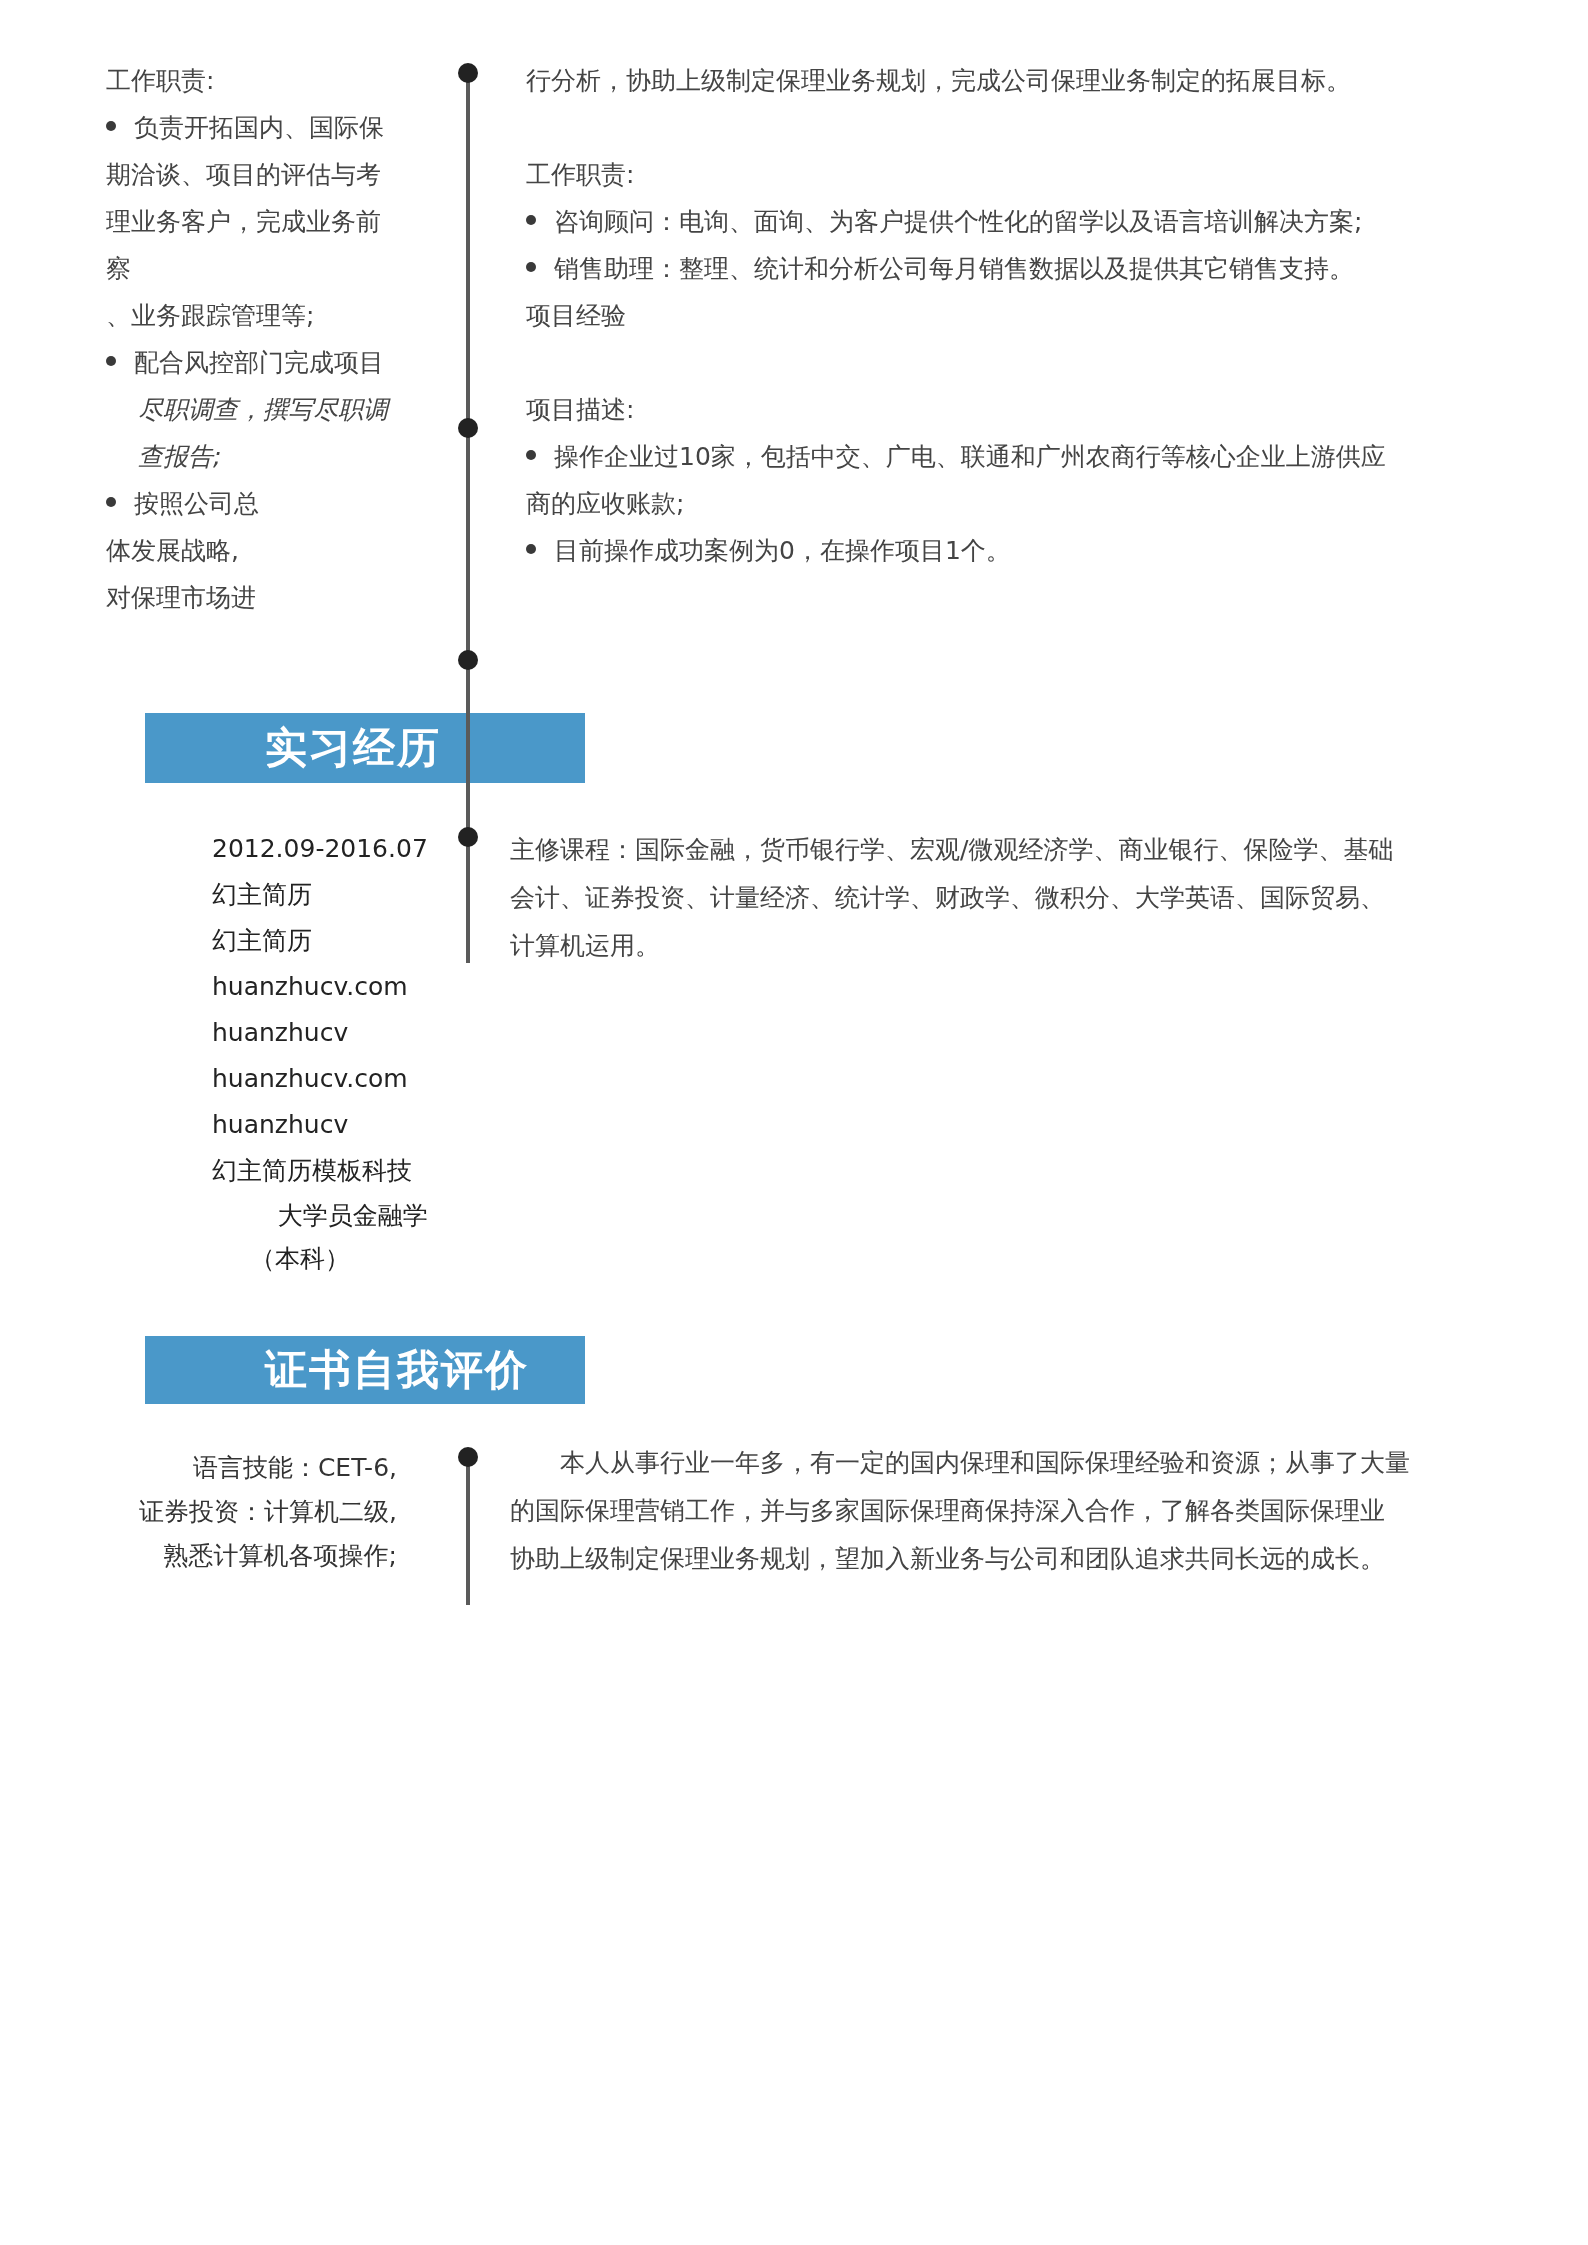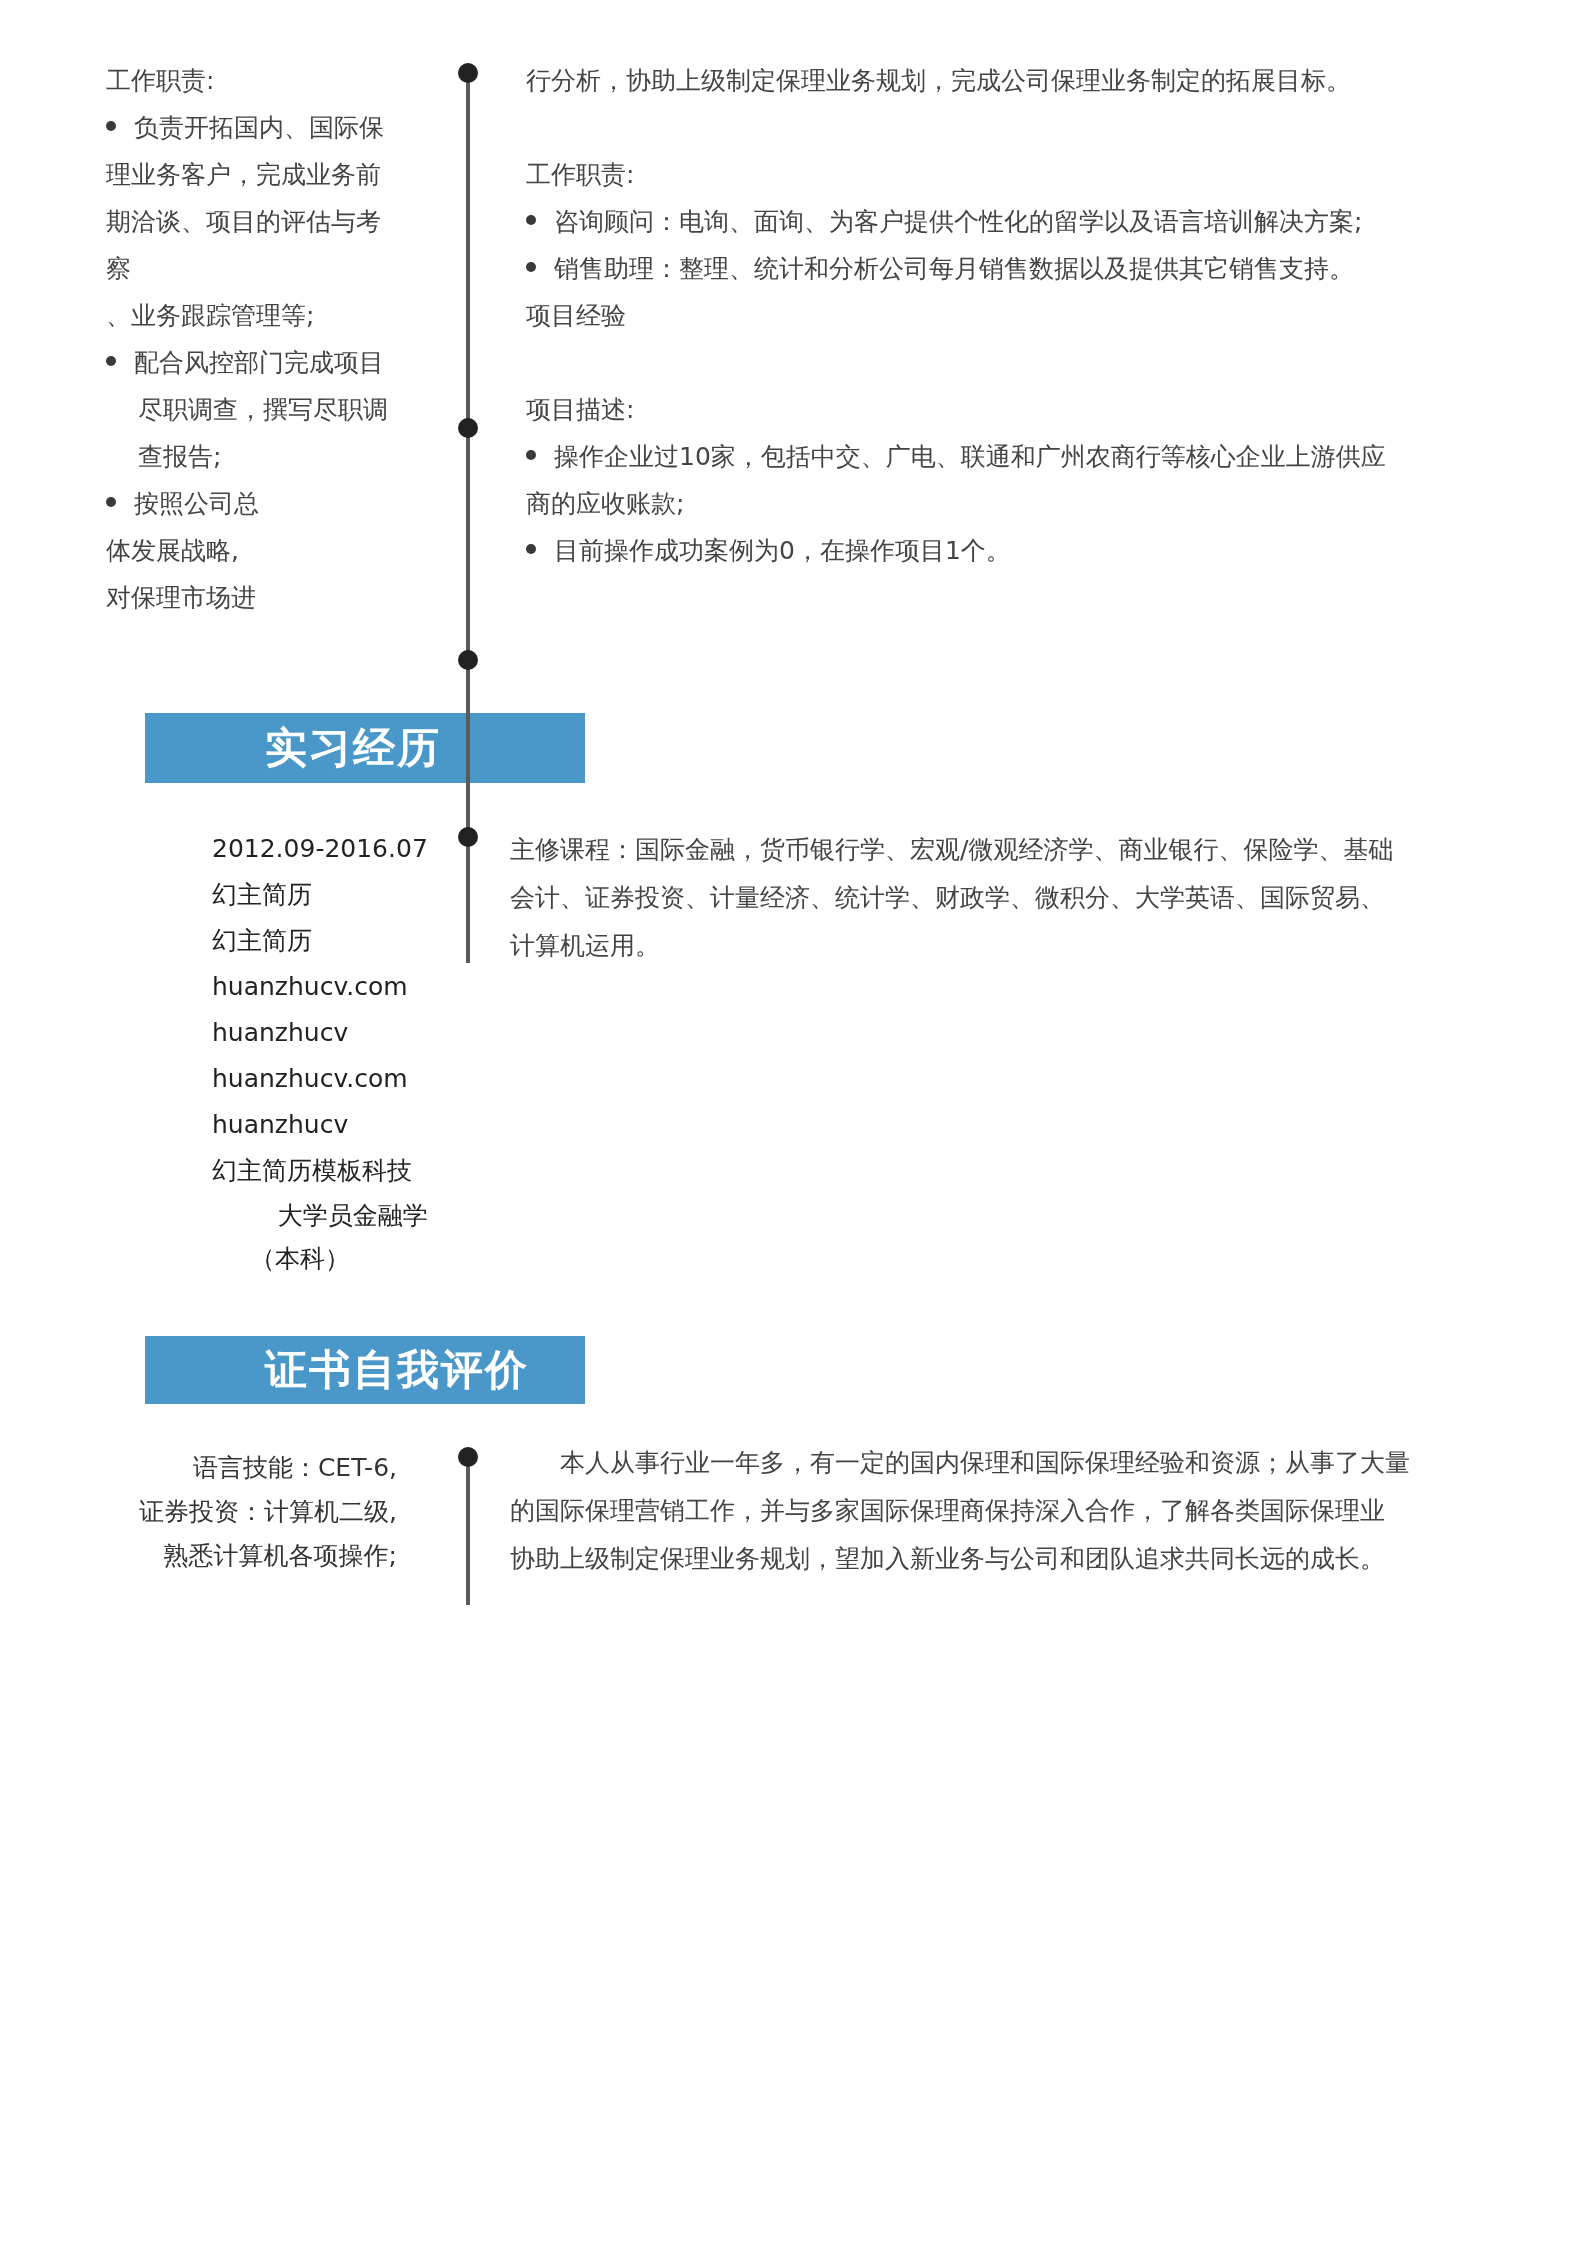--- a/index.html
+++ b/index.html
@@ -7,41 +7,41 @@
          font-family: "DejaVu Sans", "Liberation Sans", sans-serif; color: #444444; }
   .abs { position: absolute; }
   .txt { font-size: 25px; line-height: 47px; white-space: nowrap; letter-spacing: 0px; margin-left: 9px; }
   .timeline { position: absolute; left: 466px; width: 4px; background: #5a5a5a; z-index: 3; }
   .dot { position: absolute; width: 20px; height: 20px; border-radius: 50%; background: #222222; left: 458px; z-index: 4; }
   .bullet { display: inline-block; width: 10px; height: 10px; border-radius: 50%; background: #3a3a3a; margin-right: 18px; vertical-align: middle; position: relative; top: -3px; }
   .section-bar { position: absolute; left: 145px; width: 440px; height: 70px; background: #4a98c9; z-index: 1; }
   .section-title { position: absolute; font-size: 42px; font-weight: bold; color: #ffffff; line-height: 70px; top: 0; left: 120px; letter-spacing: 2px; white-space: nowrap; }
   .left-col { left: 97px; width: 320px; }
   .right-col { left: 517px; width: 930px; }
-  .indent { padding-left: 32px; }
+  .indent { padding-left: 32px; font-style: italic; }
   .edu { left: 203px; color: #222222; }
   .skills { right: 1191px; text-align: right; color: #333333; }
 </style>
 </head>
 <body>
 
 <div class="timeline" style="top:73px; height:890px;"></div>
 <div class="timeline" style="top:1457px; height:148px;"></div>
 
 <div class="dot" style="top:63px;"></div>
 <div class="dot" style="top:418px;"></div>
 <div class="dot" style="top:650px;"></div>
 <div class="dot" style="top:827px;"></div>
 <div class="dot" style="top:1447px;"></div>
 
 <div class="abs txt left-col" style="top:57px;">
   <div>工作职责:</div>
   <div><span class="bullet"></span><span>负责开拓国内、国际保</span></div>
+  <div>期洽谈、项目的评估与考</div>
   <div>理业务客户，完成业务前</div>
-  <div>期洽谈、项目的评估与考</div>
   <div>察</div>
   <div>、业务跟踪管理等;</div>
   <div><span class="bullet"></span><span>配合风控部门完成项目</span></div>
   <div class="indent">尽职调查，撰写尽职调</div>
   <div class="indent">查报告;</div>
   <div><span class="bullet"></span><span>按照公司总</span></div>
   <div>体发展战略,</div>
   <div>对保理市场进</div>
 </div>
 

